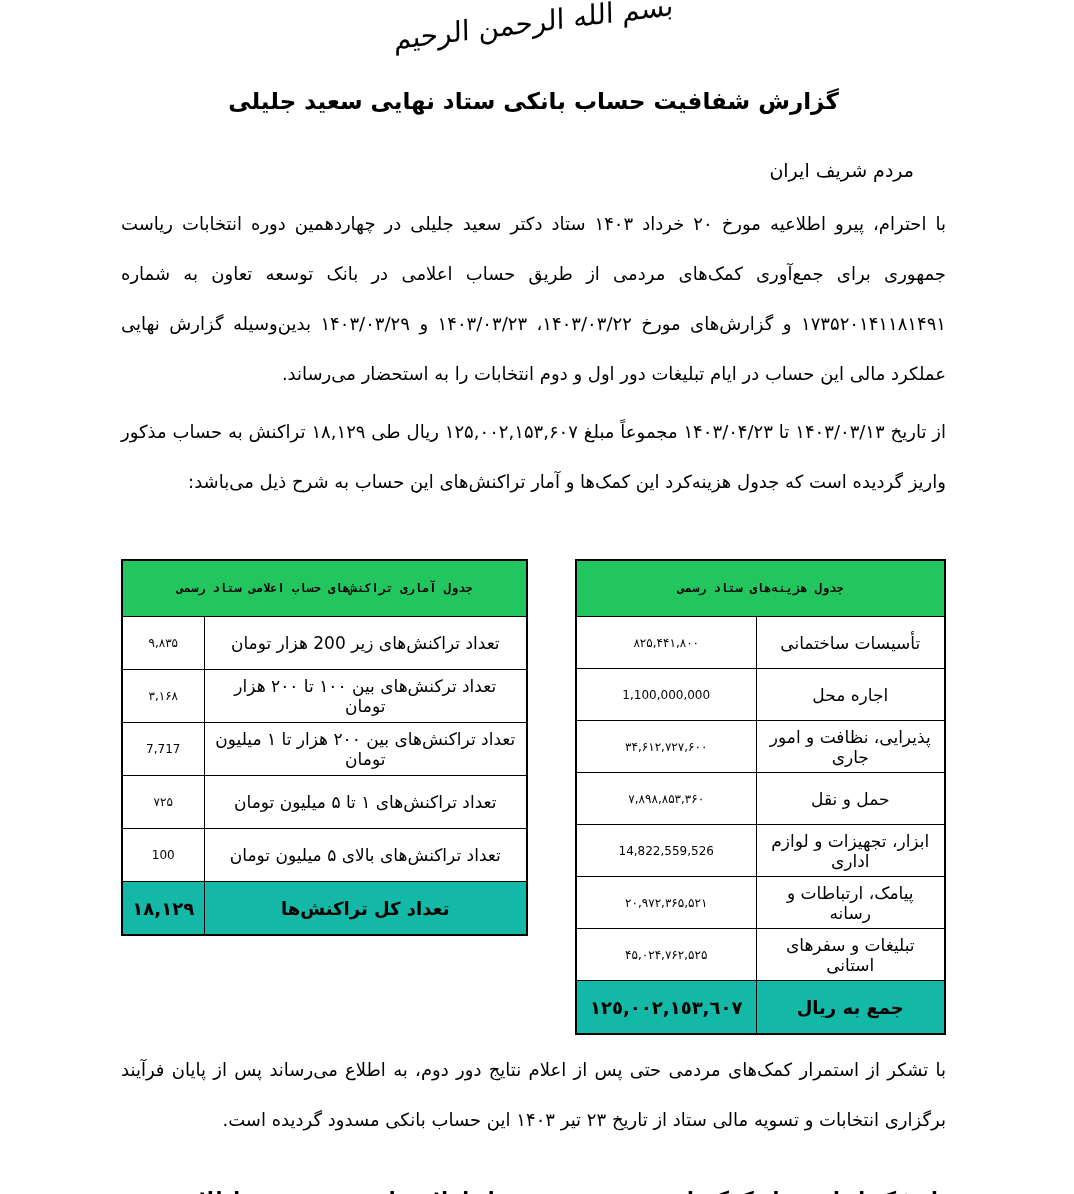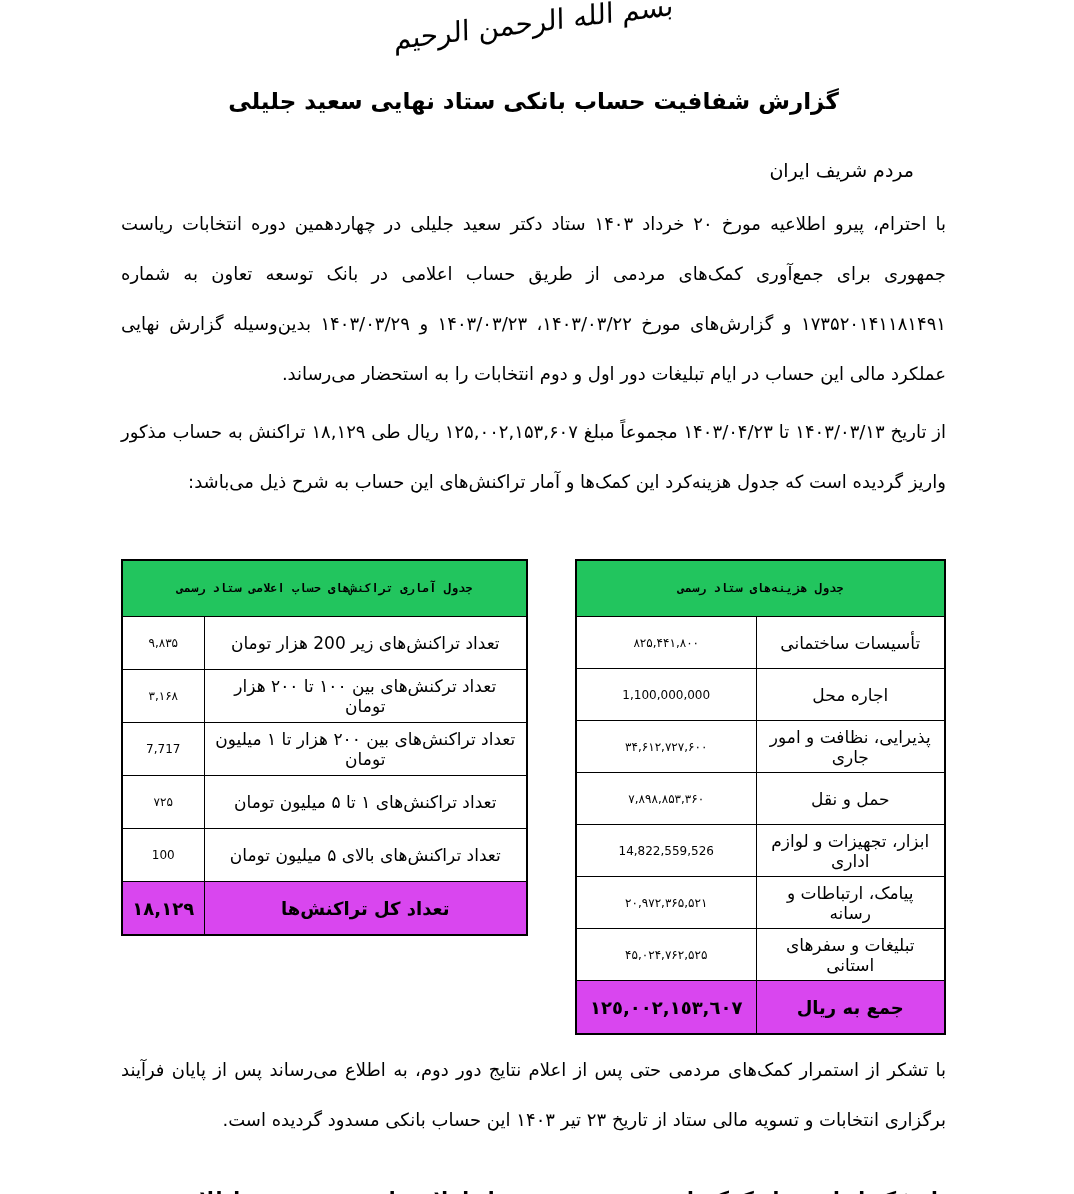--- a/index.html
+++ b/index.html
@@ -76,21 +76,21 @@
   table.expenses col.c-lbl{width:189px;}
   table.expenses col.c-num{width:180px;}
   table.expenses tbody td{height:51px;}
   table.transactions{width:405px;}
   table.transactions col.c-lbl{width:323px;}
   table.transactions col.c-num{width:82px;}
   table.transactions tbody td{height:52px;}
   td.lbl{font-size:17px;}
   td.num{font-size:12px;direction:ltr;}
   tr.total-row td{
-    background:#d946ef;
+    background:#14b8a6;
     font-weight:bold;
     height:52px;
     font-size:18px;
   }
   tr.total-row td.num{font-size:18px;letter-spacing:.5px;}
   .closing{
     margin-top:10px;
     min-height:100px;
     line-height:50px;
   }

